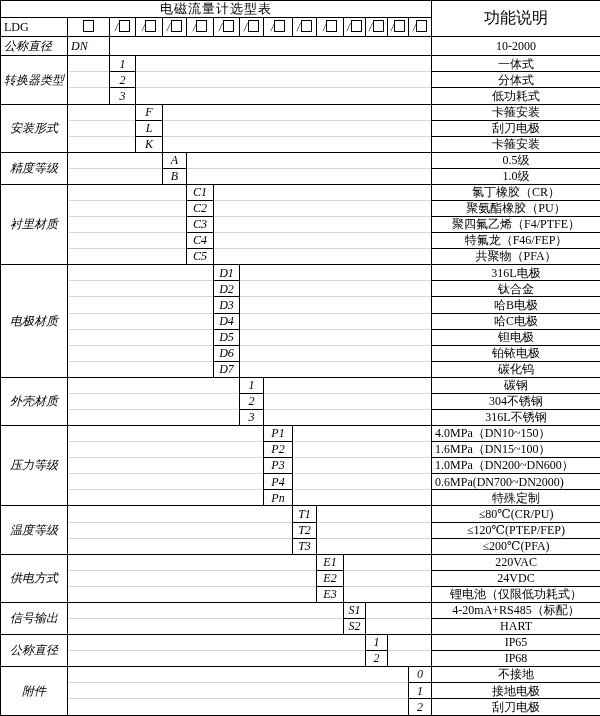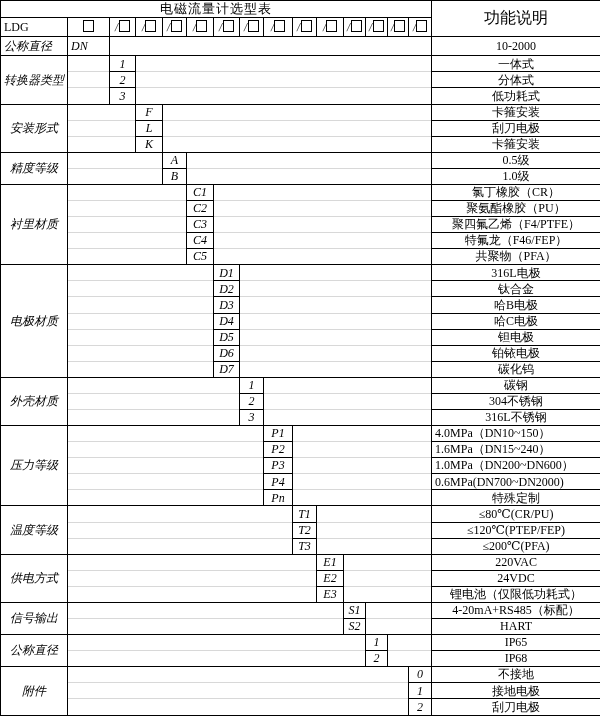--- a/index.html
+++ b/index.html
@@ -225,21 +225,21 @@
           <td class="c br bt" rowspan="5">压力等级</td>
           <td class="bt" colspan="7"></td>
           <td class="c bt bl br">P1</td>
           <td class="bt" colspan="6"></td>
           <td class="pl bt bl">4.0MPa（DN10~150）</td>
         </tr>
         <tr>
           <td class="btg" colspan="7"></td>
           <td class="c bt bl br">P2</td>
           <td class="btg" colspan="6"></td>
-          <td class="pl bt bl">1.6MPa（DN15~240）</td>
+          <td class="pl bt bl">1.6MPa（DN15~100）</td>
         </tr>
         <tr>
           <td class="btg" colspan="7"></td>
           <td class="c bt bl br">P3</td>
           <td class="btg" colspan="6"></td>
           <td class="pl bt bl">1.0MPa（DN200~DN600）</td>
         </tr>
         <tr>
           <td class="btg" colspan="7"></td>
           <td class="c bt bl br">P4</td>

